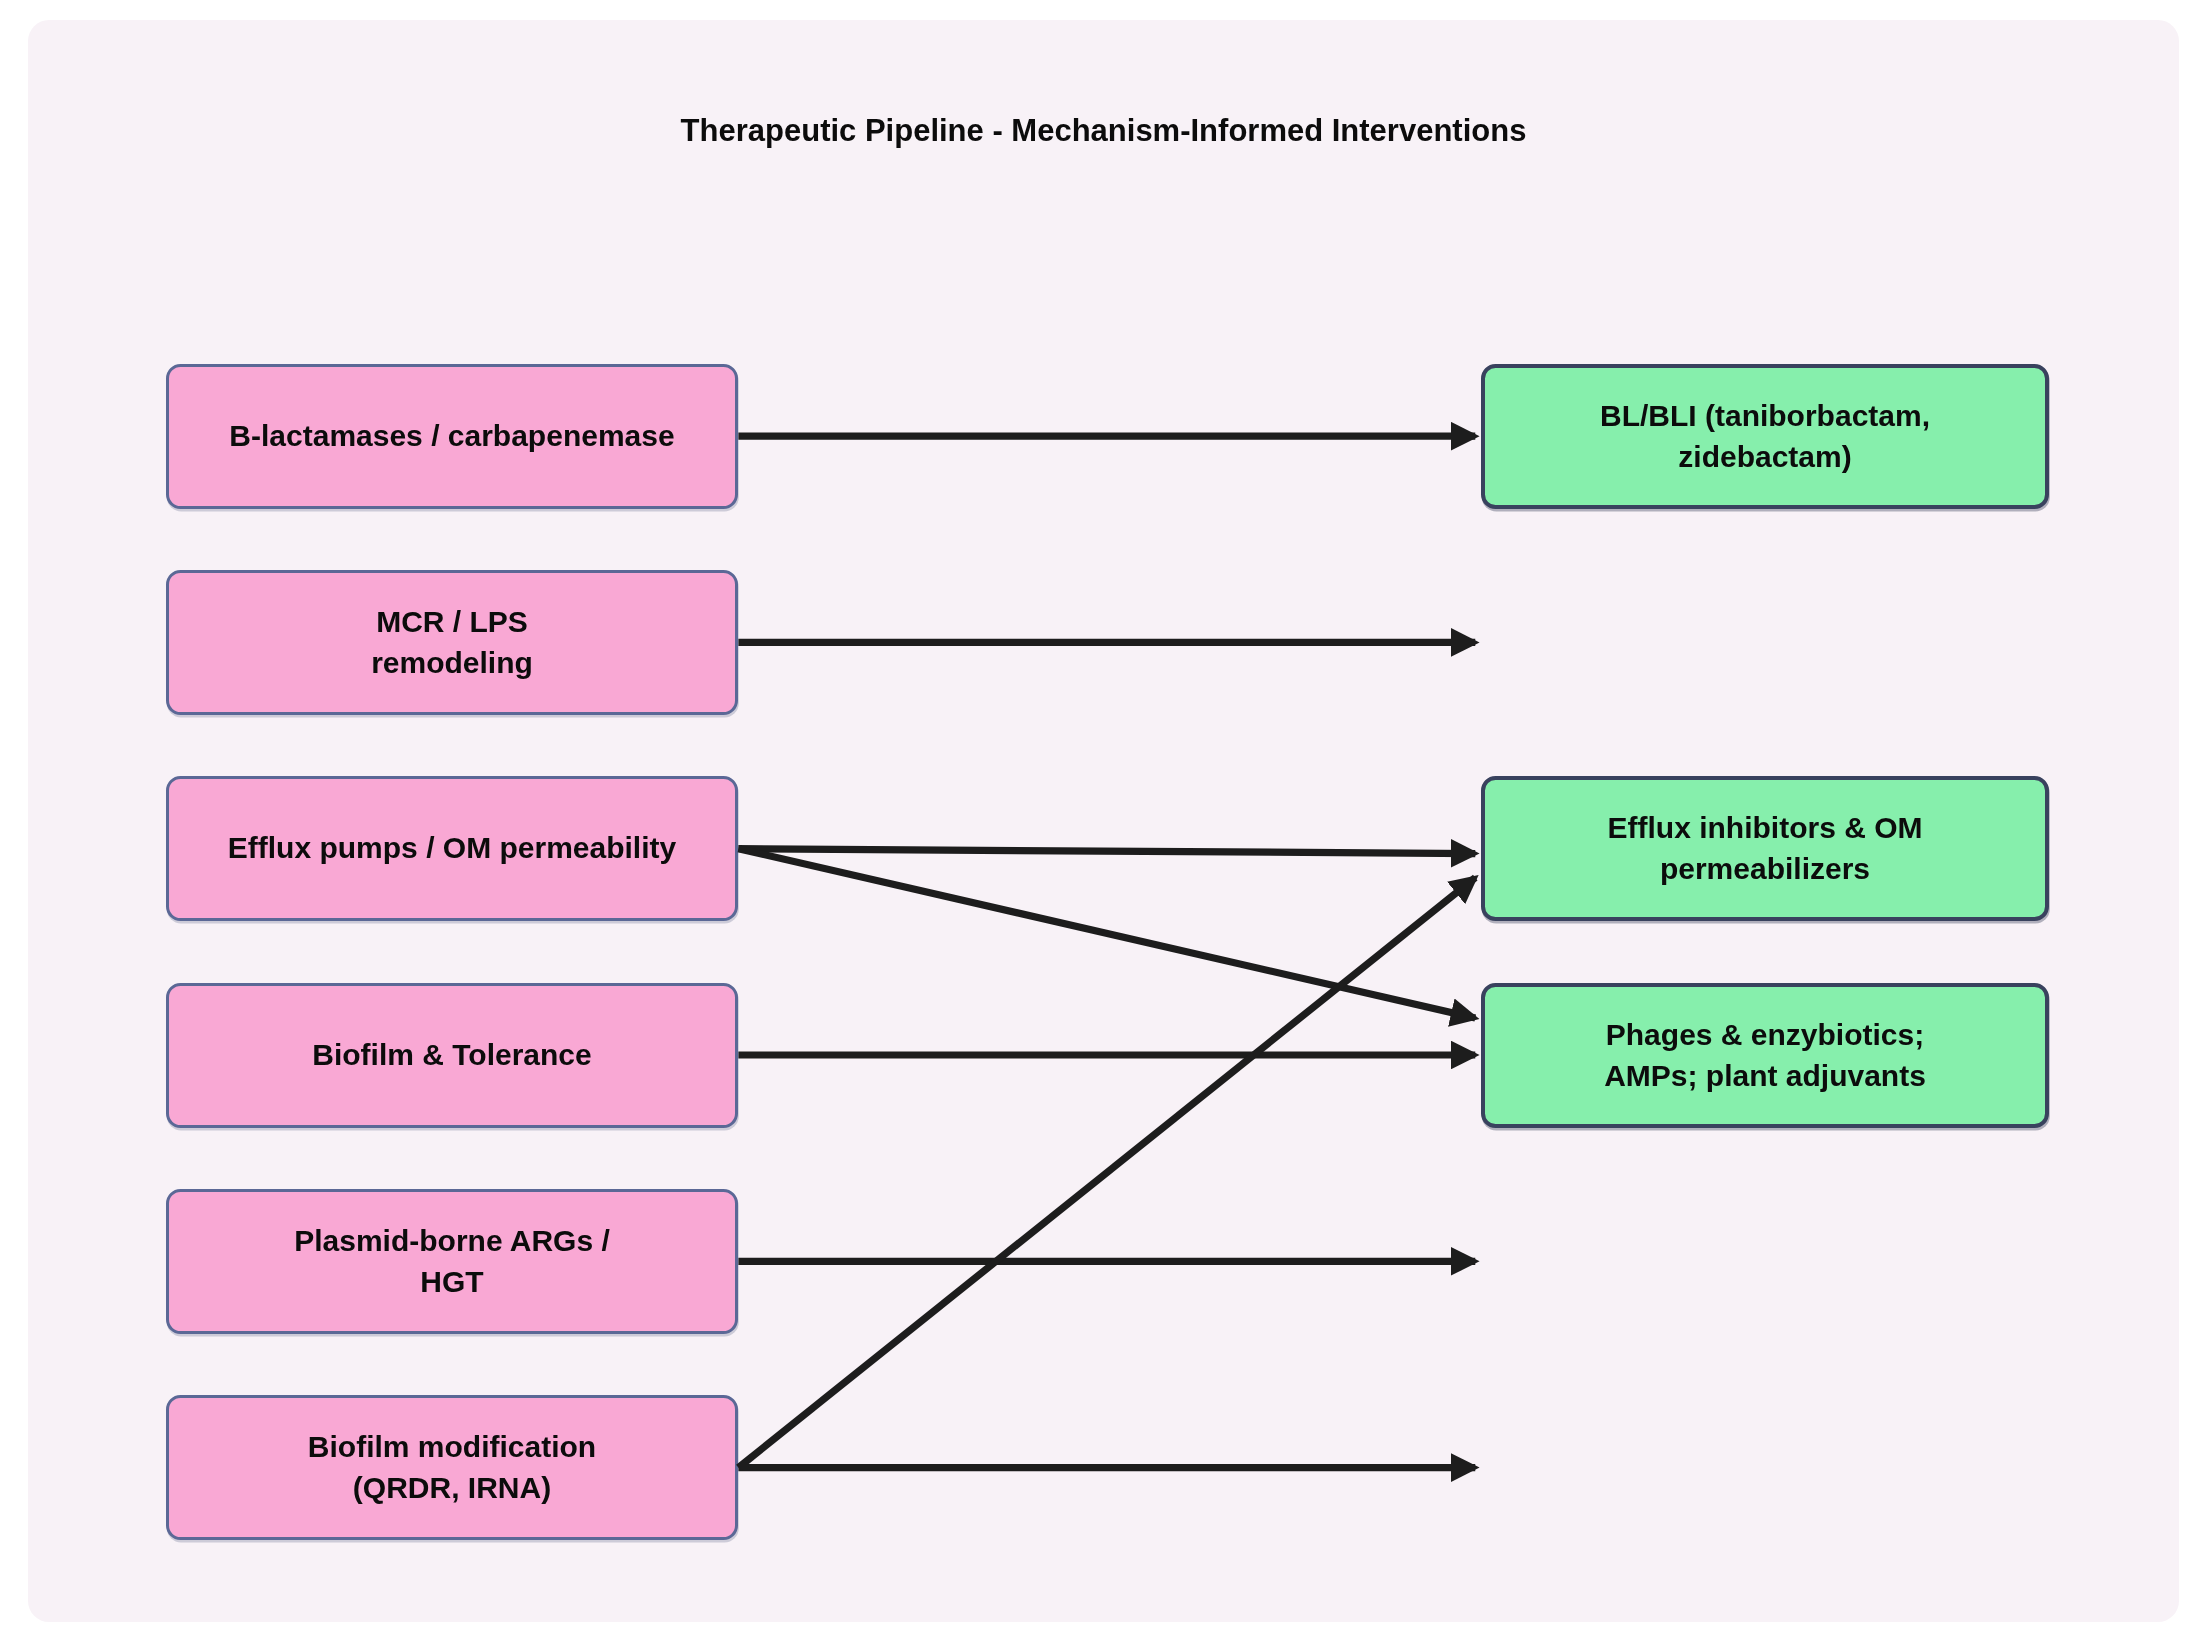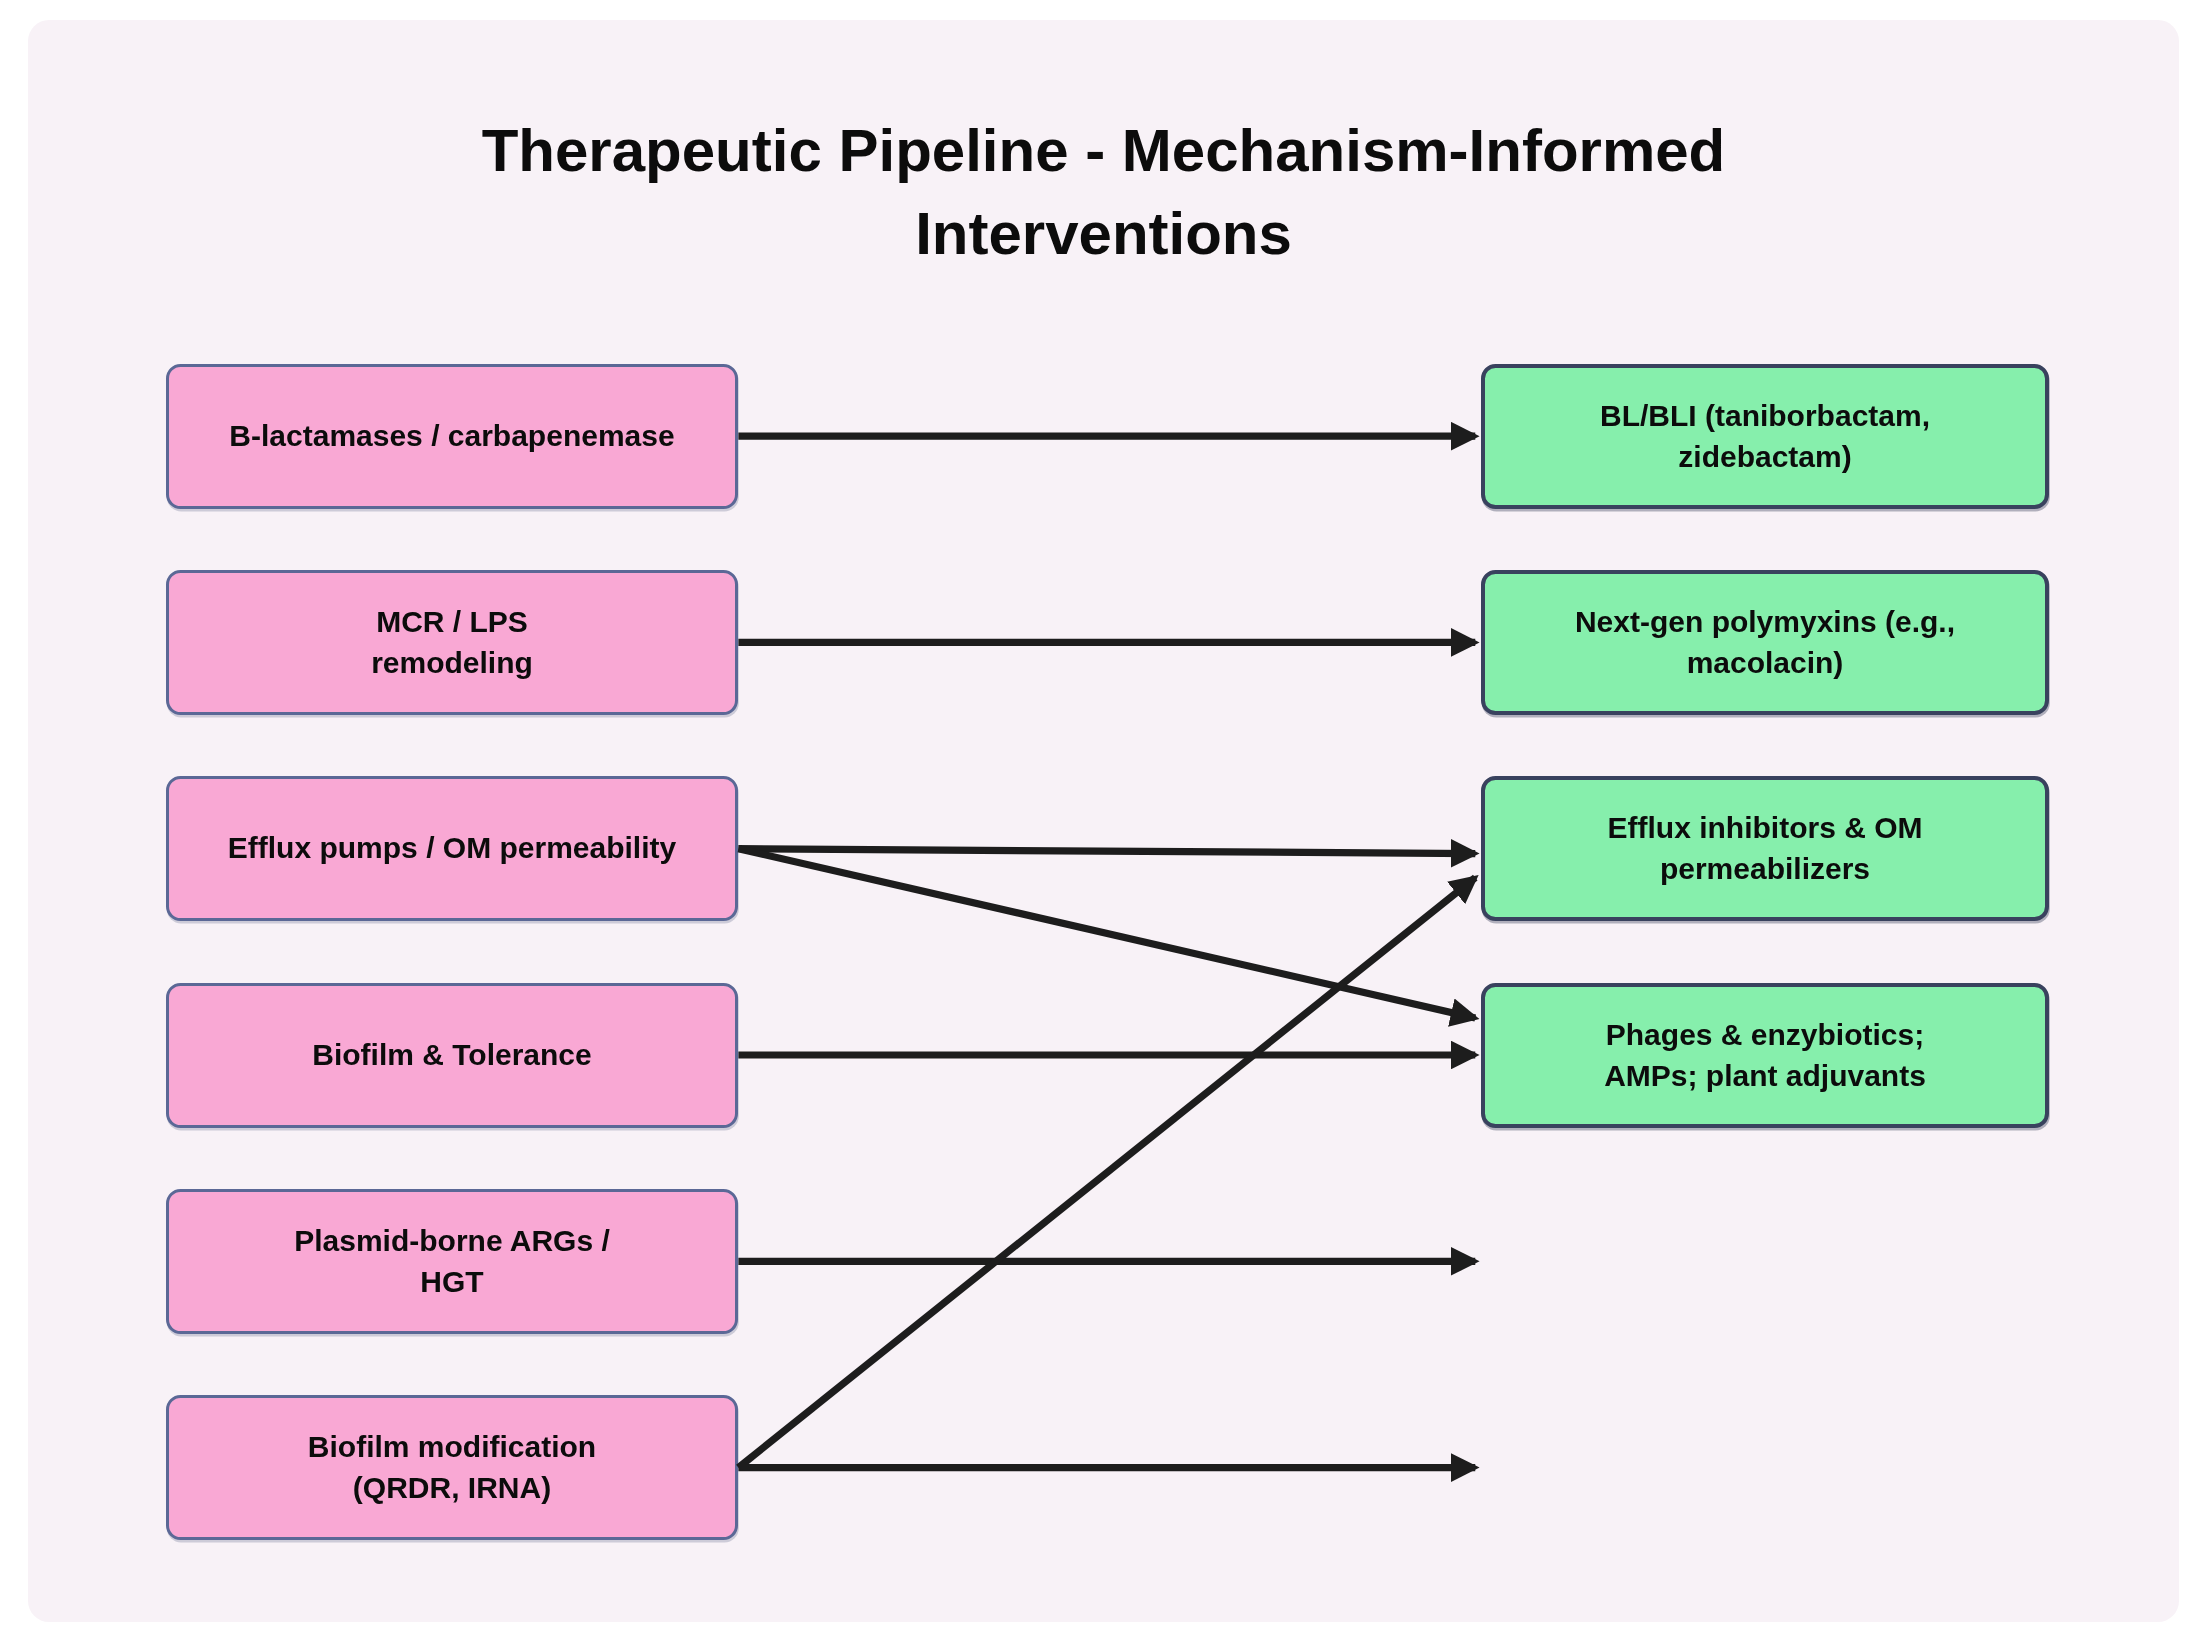--- a/index.html
+++ b/index.html
@@ -16,21 +16,21 @@
     width:2151px;height:1602px;
     background:#f8f2f7;
     border-radius:21px;
   }
   #title{
     position:absolute;
     top:90px;left:0;right:0;
     margin:0 auto;
     max-width:1252px;
     text-align:center;
-    font-size:60px;
+    font-size:31px;
     font-weight:700;
     color:#0c0c0c;
     line-height:1.38;
     letter-spacing:0px;
   }
   .node{
     position:absolute;
     box-sizing:border-box;
     border-radius:14.5px;
     display:flex;
@@ -76,22 +76,20 @@
 remodeling</div>
     <div class="node mech" style="top:963px">Biofilm &amp; Tolerance</div>
     <div class="node mech" style="top:756px">Efflux pumps / OM permeability</div>
     <div class="node mech" style="top:1169px">Plasmid-borne ARGs /
 HGT</div>
     <div class="node mech" style="top:1375px">Biofilm modification
 (QRDR, IRNA)</div>
 
     <div class="node interv" style="top:344px">BL/BLI (taniborbactam,
 zidebactam)</div>
-    <div class="node interv" style="top:550px">Next-gen polymyxins (e.g.,
-macolacin)</div>
     <div class="node interv" style="top:756px">Efflux inhibitors &amp; OM
 permeabilizers</div>
     <div class="node interv" style="top:963px">Phages &amp; enzybiotics;
 AMPs; plant adjuvants</div>
 
     <svg id="arrows" viewBox="0 0 2747 2056" xmlns="http://www.w3.org/2000/svg">
       <defs>
         <marker id="ah" viewBox="0 0 10 10" refX="8.5" refY="5" markerWidth="4" markerHeight="4" orient="auto-start-reverse">
           <path d="M0,0 L10,5 L0,10 z" fill="#1d1d1d"></path>
         </marker>

